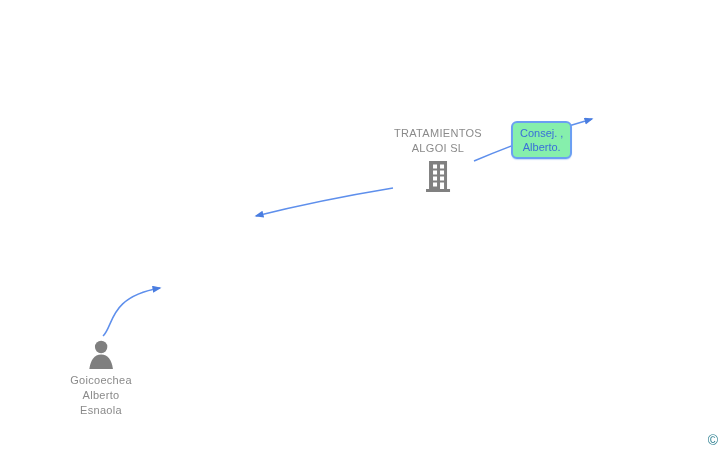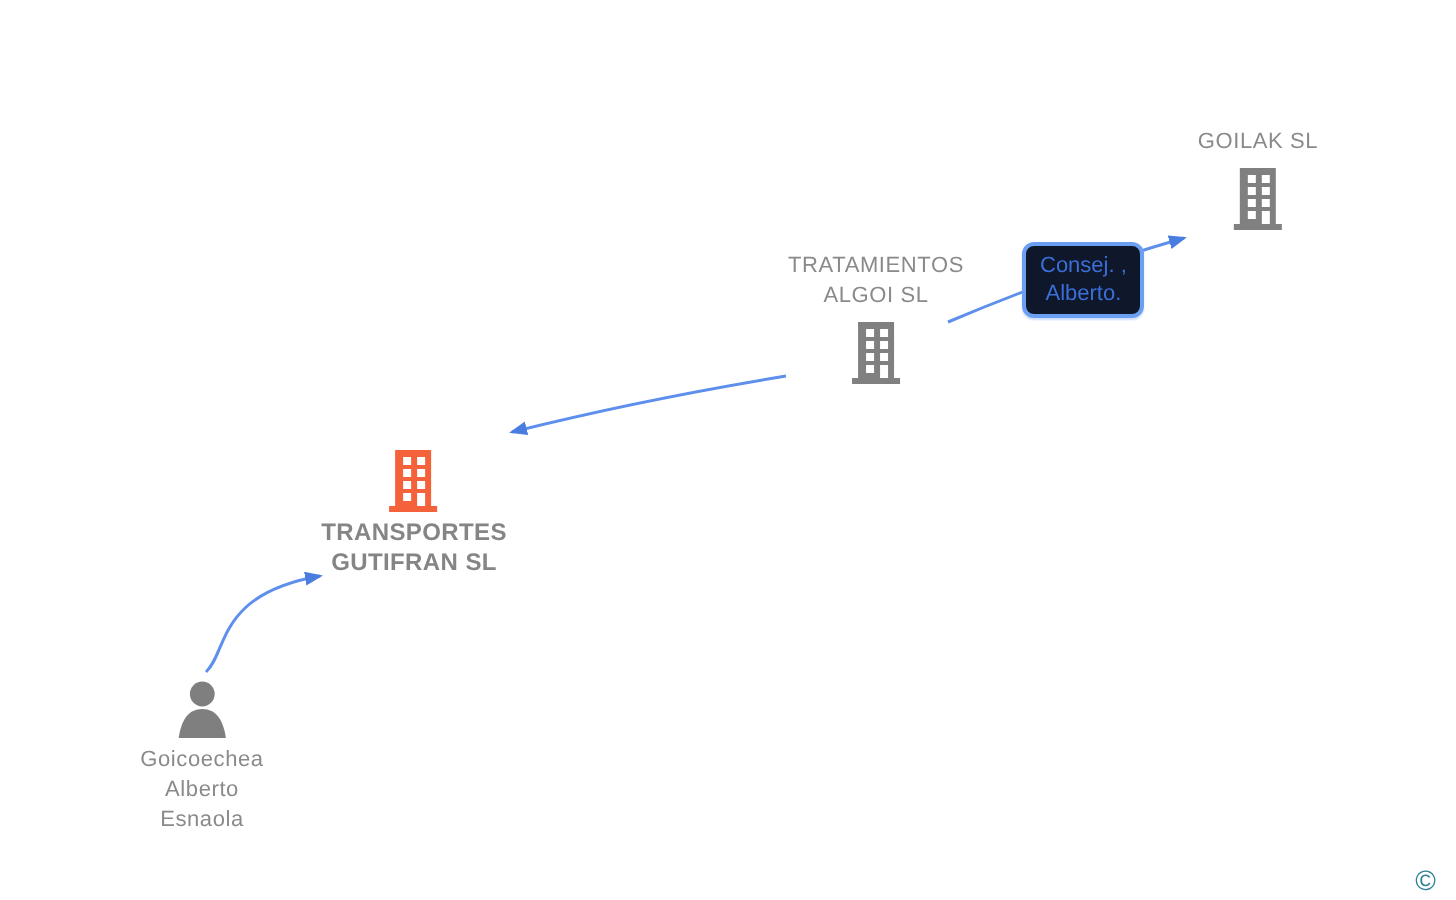--- a/index.html
+++ b/index.html
@@ -7,21 +7,21 @@
        font-family:"Liberation Sans","DejaVu Sans",sans-serif;}
   .canvas{position:absolute;inset:0;}
   svg.edges{position:absolute;left:0;top:0;z-index:1;}
   .node{position:absolute;display:flex;flex-direction:column;align-items:center;z-index:2;cursor:pointer;}
   .node .nline{font-size:11px;line-height:15px;color:#8a8a8a;letter-spacing:.3px;text-align:center;white-space:nowrap;}
   .node.focus .nline{font-weight:bold;font-size:12px;color:#858585;letter-spacing:.2px;}
   .bicon{display:block;margin:4px 0 2px 0;}
   .company-gray{color:#808080;}
   .company-orange{color:#f4623c;}
   .person-gray{color:#7f7f7f;}
-  .edge-box{position:absolute;z-index:3;background:#0f172a;border:2px solid #6b9ff2;border-radius:6px;
+  .edge-box{position:absolute;z-index:3;background:#86efac;border:2px solid #6b9ff2;border-radius:6px;
             padding:3px 7px;text-align:center;font-size:11px;line-height:14px;color:#3a6fd8;
             box-shadow:0 1px 1px rgba(107,159,242,.35);cursor:pointer;}
   .footer{position:absolute;right:6px;bottom:2px;z-index:4;display:flex;align-items:baseline;cursor:pointer;}
   .footer .copy{color:#2e8192;font-size:14px;margin-right:4px;}
   .footer .brand{font-family:"DejaVu Serif","Liberation Serif",serif;font-style:italic;}
   .footer .brand .e{color:#e87a28;font-size:20px;}
   .footer .brand .rest{color:#2c5d70;font-size:16px;letter-spacing:.5px;}
 </style>
 </head>
 <body>
@@ -32,69 +32,38 @@
     <defs>
       <marker id="arrow" markerWidth="10" markerHeight="9" refX="7.5" refY="3.5" orient="auto" markerUnits="userSpaceOnUse">
         <path d="M0,0 L9,3.5 L0,7 Z" fill="#4a7de0"></path>
       </marker>
     </defs>
     <path d="M474,161 Q533,136 592,119" fill="none" stroke="#5e8fec" stroke-width="1.5" marker-end="url(#arrow)"></path>
     <path d="M393,188 Q320,200 256,216" fill="none" stroke="#5e8fec" stroke-width="1.5" marker-end="url(#arrow)"></path>
     <path d="M103,336 C114,326 108,297 160,288" fill="none" stroke="#5e8fec" stroke-width="1.5" marker-end="url(#arrow)"></path>
   </svg>
 
-  <div class="node company-gray" style="left:629px;top:64px;transform:translateX(-50%);">
-    <div class="nline">GOILAK SL</div>
-    <svg class="bicon" width="30" height="33" viewBox="0 0 30 33">
-      <rect x="6" y="1" width="18" height="28" fill="currentColor"></rect>
-      <rect x="3" y="29" width="24" height="3" fill="currentColor"></rect>
-      <rect x="10" y="4.5" width="4" height="4" fill="#fff"></rect>
-        <rect x="17" y="4.5" width="4" height="4" fill="#fff"></rect>
-      <rect x="10" y="10.5" width="4" height="4" fill="#fff"></rect>
-        <rect x="17" y="10.5" width="4" height="4" fill="#fff"></rect>
-      <rect x="10" y="16.5" width="4" height="4" fill="#fff"></rect>
-        <rect x="17" y="16.5" width="4" height="4" fill="#fff"></rect>
-      <rect x="10" y="22.5" width="4" height="4" fill="#fff"></rect>
-        <rect x="17" y="22.5" width="4" height="6.5" fill="#fff"></rect>
-    </svg>
-  </div>
 
   <div class="node company-gray" style="left:438px;top:114px;transform:translateX(-50%);margin-top:12px;">
     <div class="nline">TRATAMIENTOS</div>
     <div class="nline">ALGOI SL</div>
     <svg class="bicon" width="30" height="33" viewBox="0 0 30 33">
       <rect x="6" y="1" width="18" height="28" fill="currentColor"></rect>
       <rect x="3" y="29" width="24" height="3" fill="currentColor"></rect>
       <rect x="10" y="4.5" width="4" height="4" fill="#fff"></rect>
         <rect x="17" y="4.5" width="4" height="4" fill="#fff"></rect>
       <rect x="10" y="10.5" width="4" height="4" fill="#fff"></rect>
         <rect x="17" y="10.5" width="4" height="4" fill="#fff"></rect>
       <rect x="10" y="16.5" width="4" height="4" fill="#fff"></rect>
         <rect x="17" y="16.5" width="4" height="4" fill="#fff"></rect>
       <rect x="10" y="22.5" width="4" height="4" fill="#fff"></rect>
         <rect x="17" y="22.5" width="4" height="6.5" fill="#fff"></rect>
     </svg>
   </div>
 
-  <div class="node company-orange focus" style="left:207px;top:220px;transform:translateX(-50%);">
-    <svg class="bicon" width="30" height="33" viewBox="0 0 30 33">
-      <rect x="6" y="1" width="18" height="28" fill="currentColor"></rect>
-      <rect x="3" y="29" width="24" height="3" fill="currentColor"></rect>
-      <rect x="10" y="4.5" width="4" height="4" fill="#fff"></rect>
-        <rect x="17" y="4.5" width="4" height="4" fill="#fff"></rect>
-      <rect x="10" y="10.5" width="4" height="4" fill="#fff"></rect>
-        <rect x="17" y="10.5" width="4" height="4" fill="#fff"></rect>
-      <rect x="10" y="16.5" width="4" height="4" fill="#fff"></rect>
-        <rect x="17" y="16.5" width="4" height="4" fill="#fff"></rect>
-      <rect x="10" y="22.5" width="4" height="4" fill="#fff"></rect>
-        <rect x="17" y="22.5" width="4" height="6.5" fill="#fff"></rect>
-    </svg>
-    <div class="nline">TRANSPORTES</div>
-    <div class="nline">GUTIFRAN SL</div>
-  </div>
 
   <div class="node person-gray" style="left:101px;top:335px;transform:translateX(-50%);justify-content:flex-end;">
     <svg class="bicon" width="30" height="32" viewBox="0 0 30 32">
       <circle cx="15" cy="8" r="6.2" fill="currentColor"></circle>
       <path d="M15 15.5 C8 15.5 4.5 21 3.2 30 L26.8 30 C25.5 21 22 15.5 15 15.5 Z" fill="currentColor"></path>
     </svg>
     <div class="nline">Goicoechea</div>
     <div class="nline">Alberto</div>
     <div class="nline">Esnaola</div>
   </div>

